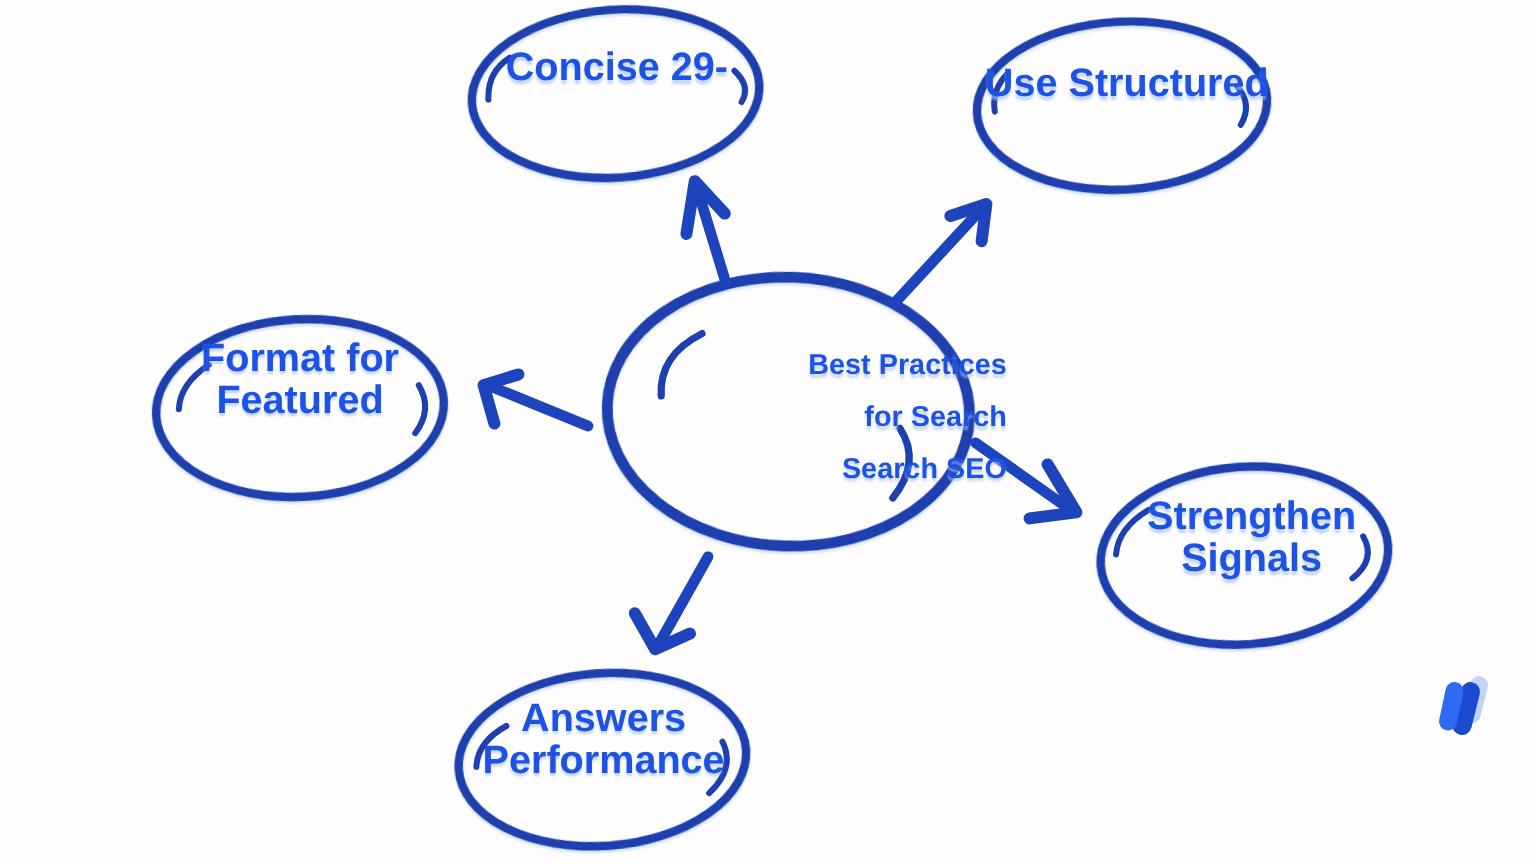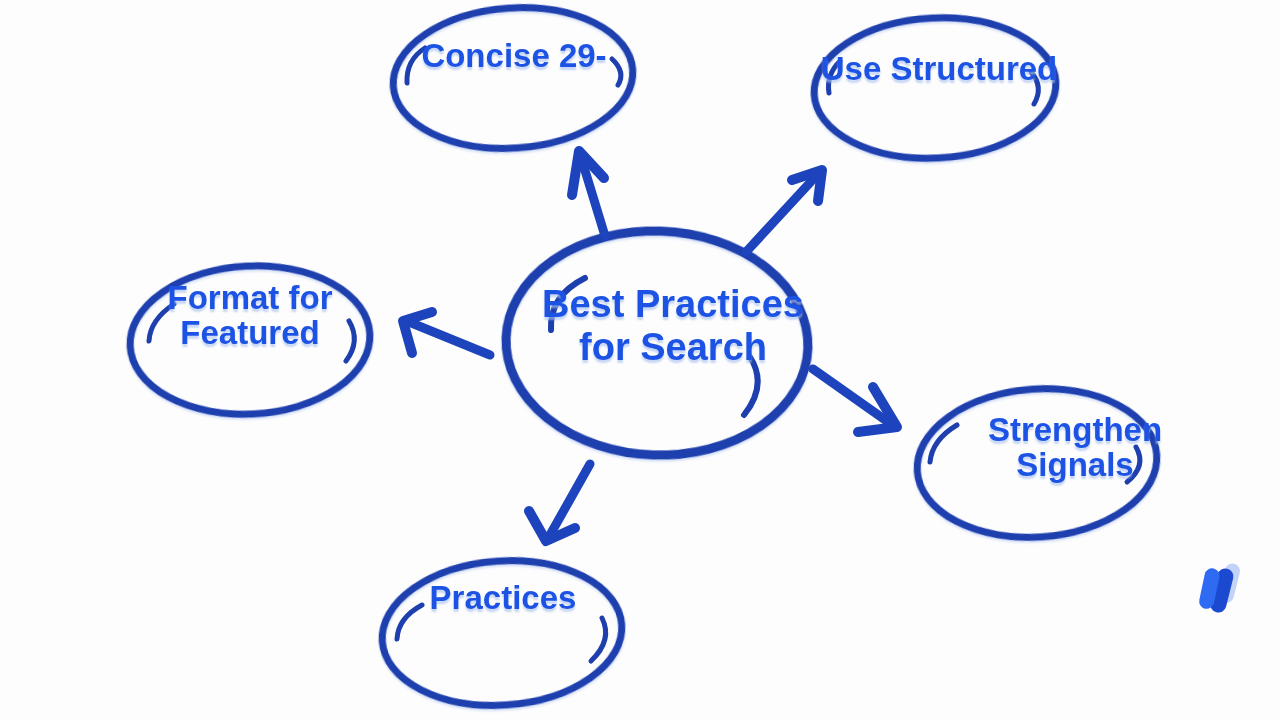--- a/index.html
+++ b/index.html
@@ -40,21 +40,21 @@
   }
   .node{
     position:absolute;
     text-align:center;
     font-weight:bold;
     color:var(--label,#1d53e4);
     text-shadow:0 3px 2px rgba(168,192,240,.65);
     letter-spacing:0;
   }
   .node .ln{white-space:nowrap;}
-  .ctr-node{font-size:38px;line-height:43px;}
+  .ctr-node{font-size:24px;line-height:43px;text-align:right;}
   .sat-node{font-size:33px;line-height:35px;}
   .logo-front{fill:var(--logo_front,#2e6bf2);}
   .logo-mid{fill:var(--logo_mid,#1b49cf);}
   .logo-back{fill:var(--logo_back,#c3d3f8);}
 </style>
 </head>
 <body>
 
 <div class="stage">
 
@@ -104,37 +104,39 @@
     <g>
       <rect class="logo-back" x="1222" y="563" width="15" height="40" rx="7.5" transform="rotate(14 1229 583)"></rect>
       <rect class="logo-mid" x="1214" y="568" width="16" height="45" rx="8" transform="rotate(14 1222 590)"></rect>
       <rect class="logo-front" x="1202" y="568" width="15" height="41" rx="7.5" transform="rotate(12 1209 588)"></rect>
     </g>
   </svg>
 
   <div class="node ctr-node" style="left:507px;top:283px;width:332px;">
     <div class="ln">Best Practices</div>
     <div class="ln">for Search</div>
+    <div class="ln">Search SEO</div>
   </div>
 
   <div class="node sat-node" style="left:374px;top:38px;width:280px;">
     <div class="ln">Concise 29-</div>
   </div>
 
   <div class="node sat-node" style="left:799px;top:51px;width:280px;text-align:center;">
     <div class="ln">Use Structured</div>
   </div>
 
   <div class="node sat-node" style="left:110px;top:280px;width:280px;">
     <div class="ln">Format for</div>
     <div class="ln">Featured</div>
   </div>
 
-  <div class="node sat-node" style="left:935px;top:412px;width:280px;">
+  <div class="node sat-node" style="left:903px;top:412px;width:280px;">
     <div class="ln">Strengthen</div>
     <div class="ln">Signals</div>
   </div>
 
   <div class="node sat-node" style="left:363px;top:580px;width:280px;">
-    <div class="ln">Practices</div>
+    <div class="ln">Answers</div>
+    <div class="ln">Performance</div>
   </div>
 
 </div>
 
 </body></html>

